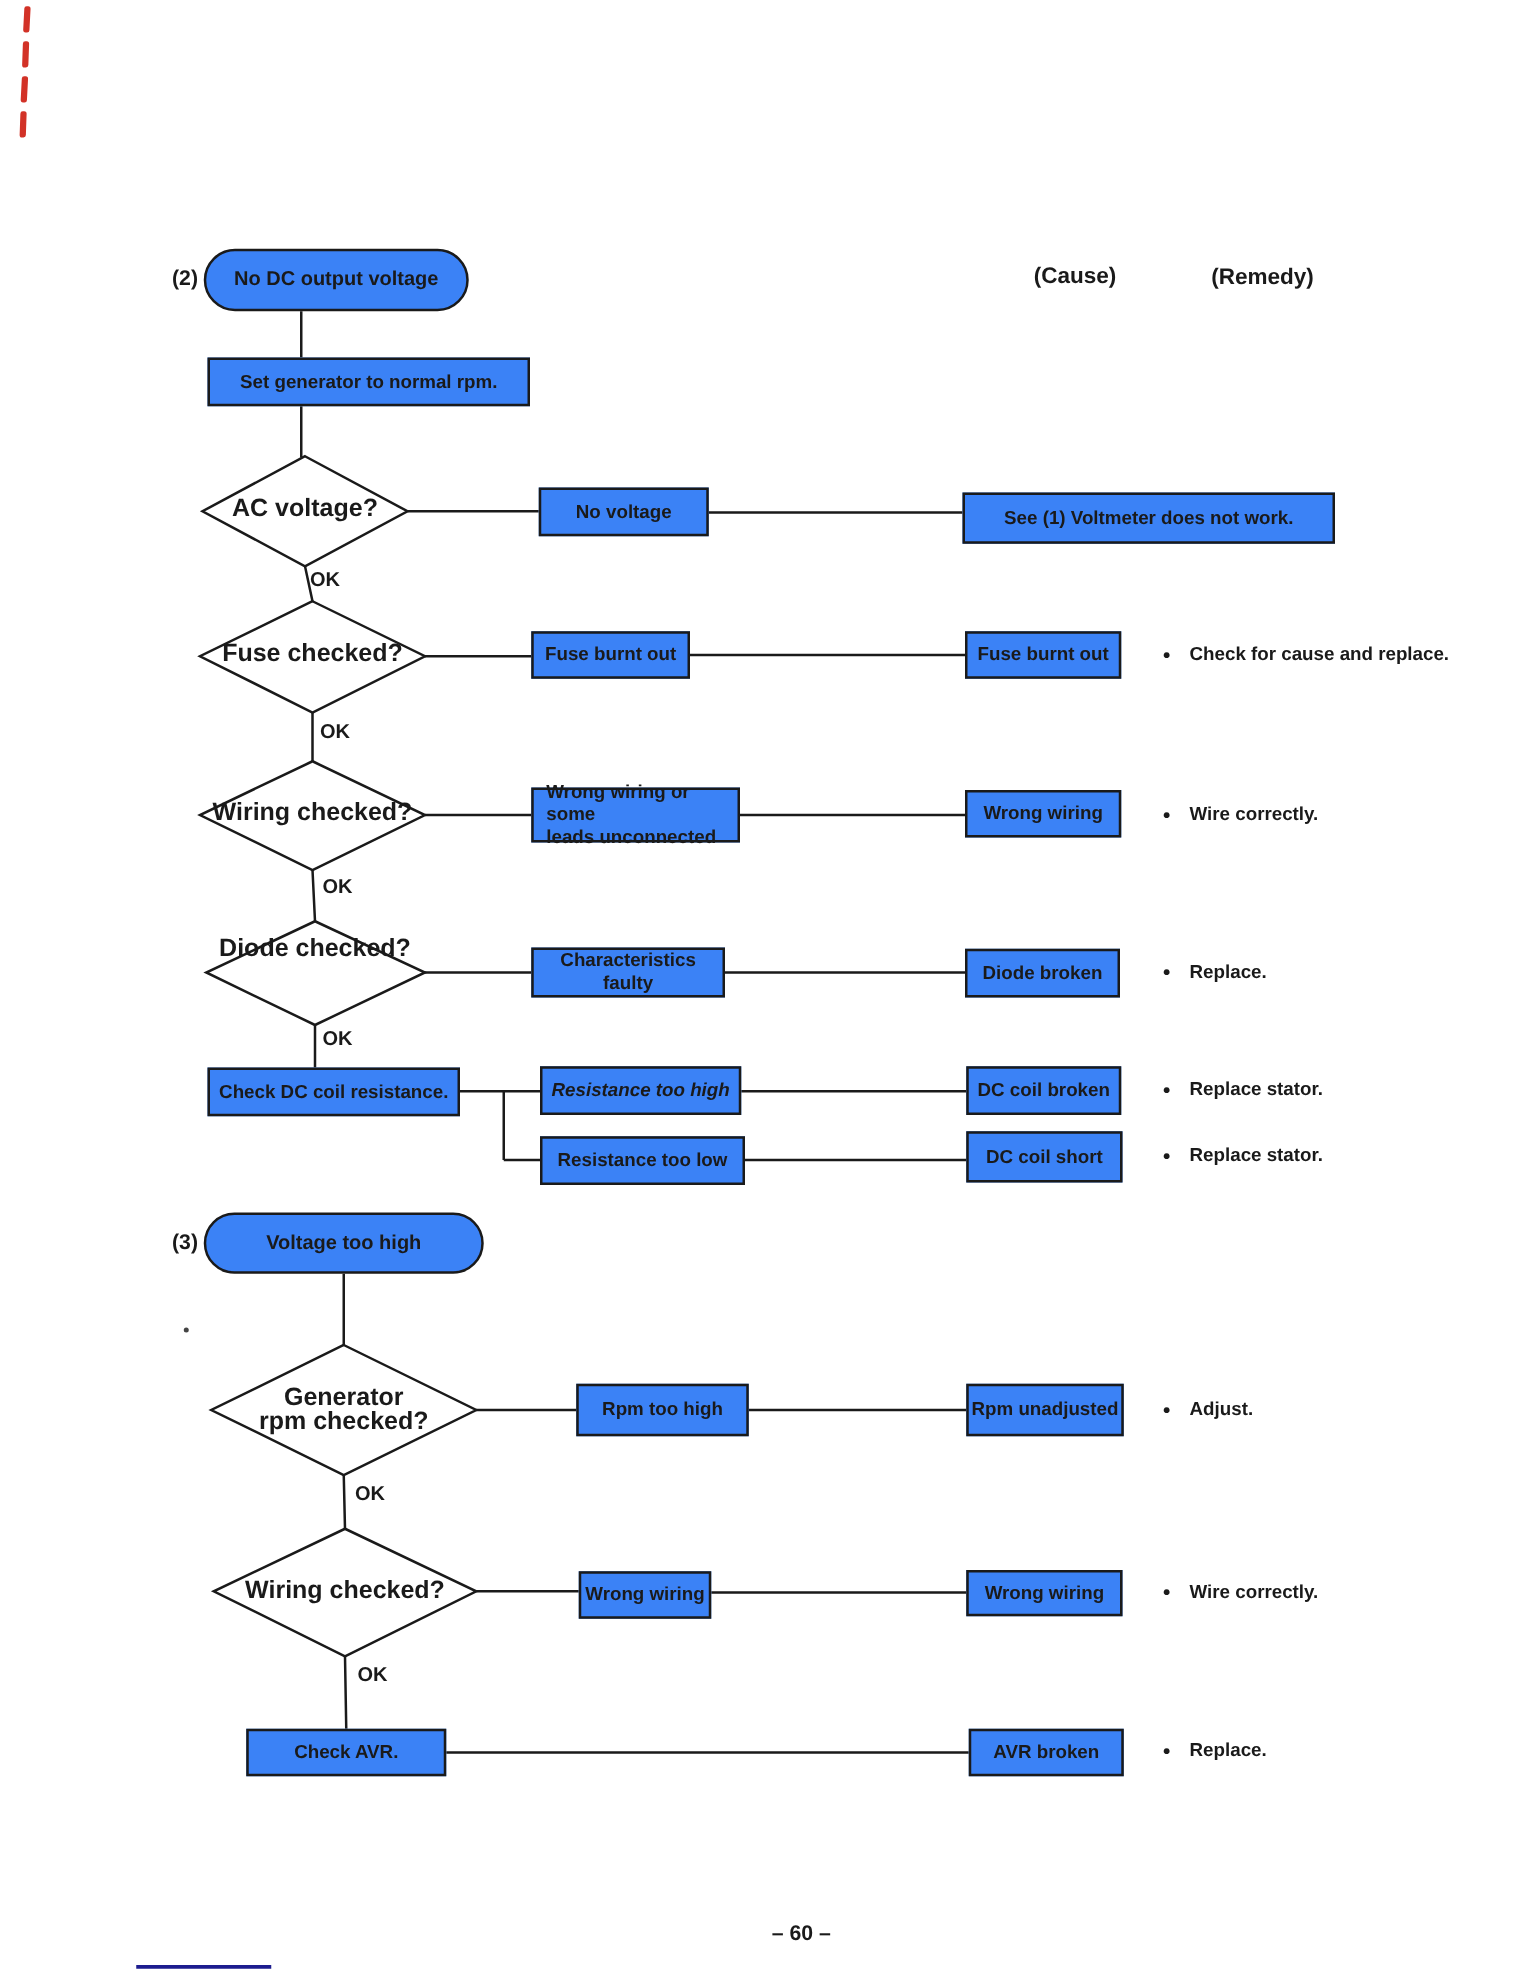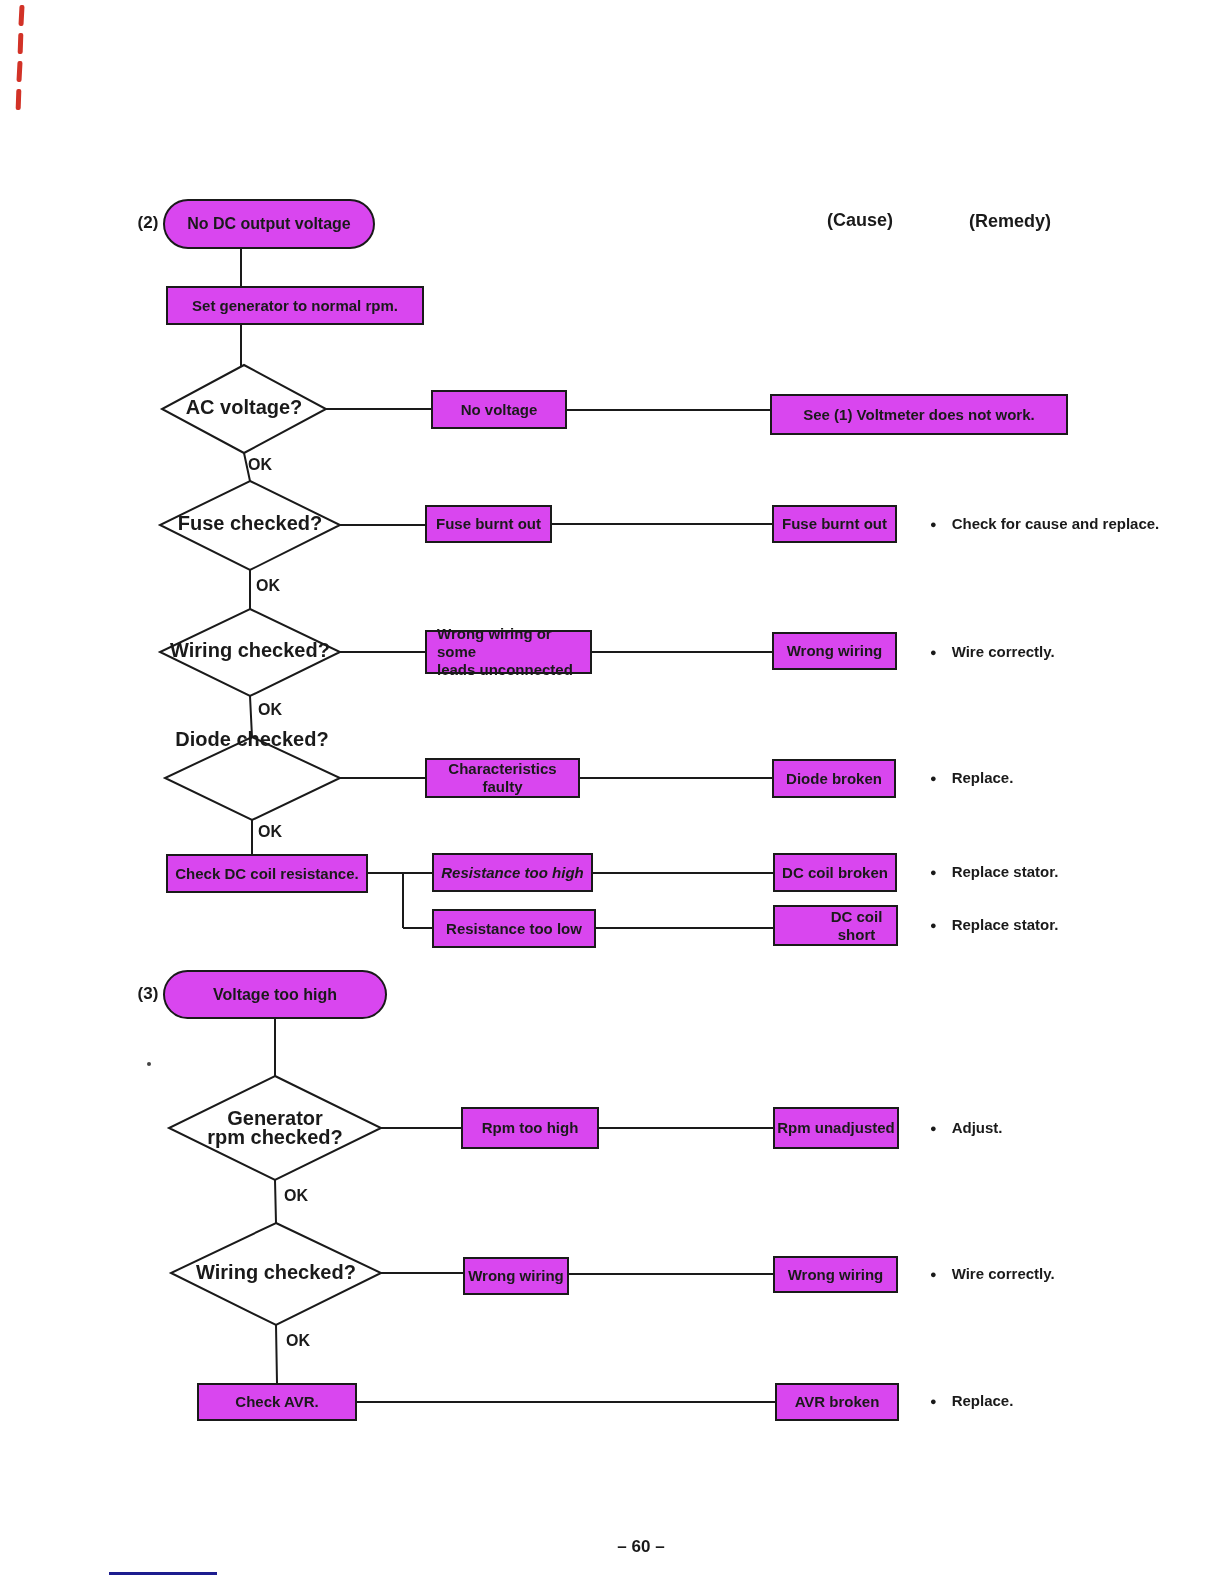--- a/index.html
+++ b/index.html
@@ -2,21 +2,21 @@
 <html><head>
 <meta charset="utf-8">
 <style>
   html,body{margin:0;padding:0;background:#e8e8e8;}
   #page{
     position:relative;width:1224px;height:1584px;background:#ffffff;
     font-family:"Liberation Sans", sans-serif;color:#1a1a1a;overflow:hidden;
   }
   #wires{position:absolute;left:0;top:0;z-index:1;}
   .box{
-    position:absolute;z-index:2;background:#d946ef;border:2px solid #1a1a1a;
+    position:absolute;z-index:2;background:#3b82f6;border:2px solid #1a1a1a;
     display:flex;align-items:center;justify-content:center;text-align:center;
     font-size:15px;font-weight:bold;box-sizing:border-box;line-height:18px;
   }
   .capsule{border-radius:26px;font-size:16px;}
   .lbl{
     position:absolute;z-index:3;font-size:20px;font-weight:bold;
     text-align:center;line-height:19px;
   }
   .seclbl{font-size:17px;}
   .ok{font-size:16px;}
@@ -105,21 +105,21 @@
     <span>leads unconnected</span>
   </div>
   <div class="box" style="left:772px;top:632px;width:125px;height:38px;">
     <span>Wrong wiring</span>
   </div>
   <div class="remedy" style="left:930px;top:641px;">
     <span class="dot">●</span>
     <span>Wire correctly.</span>
   </div>
 
-  <div class="lbl" style="left:162px;top:730px;width:180px;text-align:center;">Diode checked?</div>
+  <div class="lbl" style="left:162px;top:750px;width:180px;text-align:center;">Diode checked?</div>
   <div class="lbl ok" style="left:258px;top:822px;width:40px;text-align:left;">OK</div>
   <div class="box" style="left:425px;top:758px;width:155px;height:40px;">
     <span>Characteristics faulty</span>
   </div>
   <div class="box" style="left:772px;top:759px;width:124px;height:39px;text-align:right;">
     <span>Diode broken</span>
   </div>
   <div class="remedy" style="left:930px;top:767px;">
     <span class="dot">●</span>
     <span>Replace.</span>
@@ -134,21 +134,21 @@
   <div class="box" style="left:773px;top:853px;width:124px;height:39px;">
     <span>DC coil broken</span>
   </div>
   <div class="remedy" style="left:930px;top:861px;">
     <span class="dot">●</span>
     <span>Replace stator.</span>
   </div>
   <div class="box" style="left:432px;top:909px;width:164px;height:39px;">
     <span>Resistance too low</span>
   </div>
-  <div class="box" style="left:773px;top:905px;width:125px;height:41px;padding-left:42px;">
+  <div class="box" style="left:773px;top:905px;width:125px;height:41px;">
     <span>DC coil short</span>
   </div>
   <div class="remedy" style="left:930px;top:914px;">
     <span class="dot">●</span>
     <span>Replace stator.</span>
   </div>
 
   <div class="lbl seclbl" style="left:128px;top:984px;width:40px;">(3)</div>
   <div class="box capsule" style="left:163px;top:970px;width:224px;height:49px;">
     <span>Voltage too high</span>

